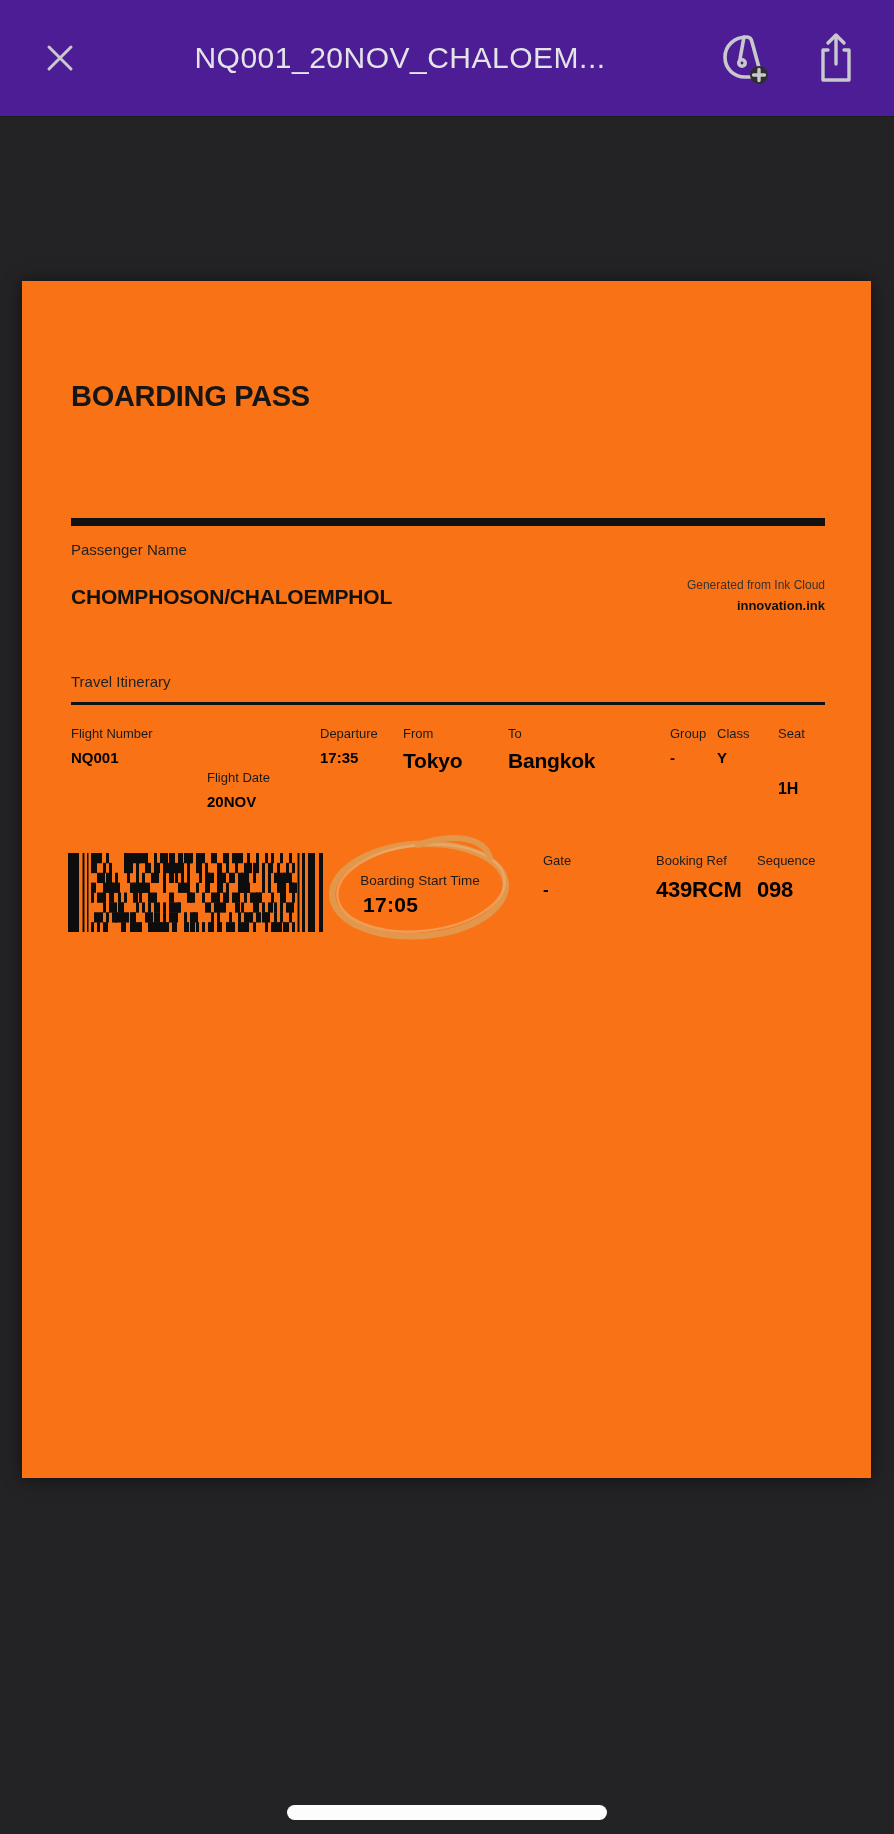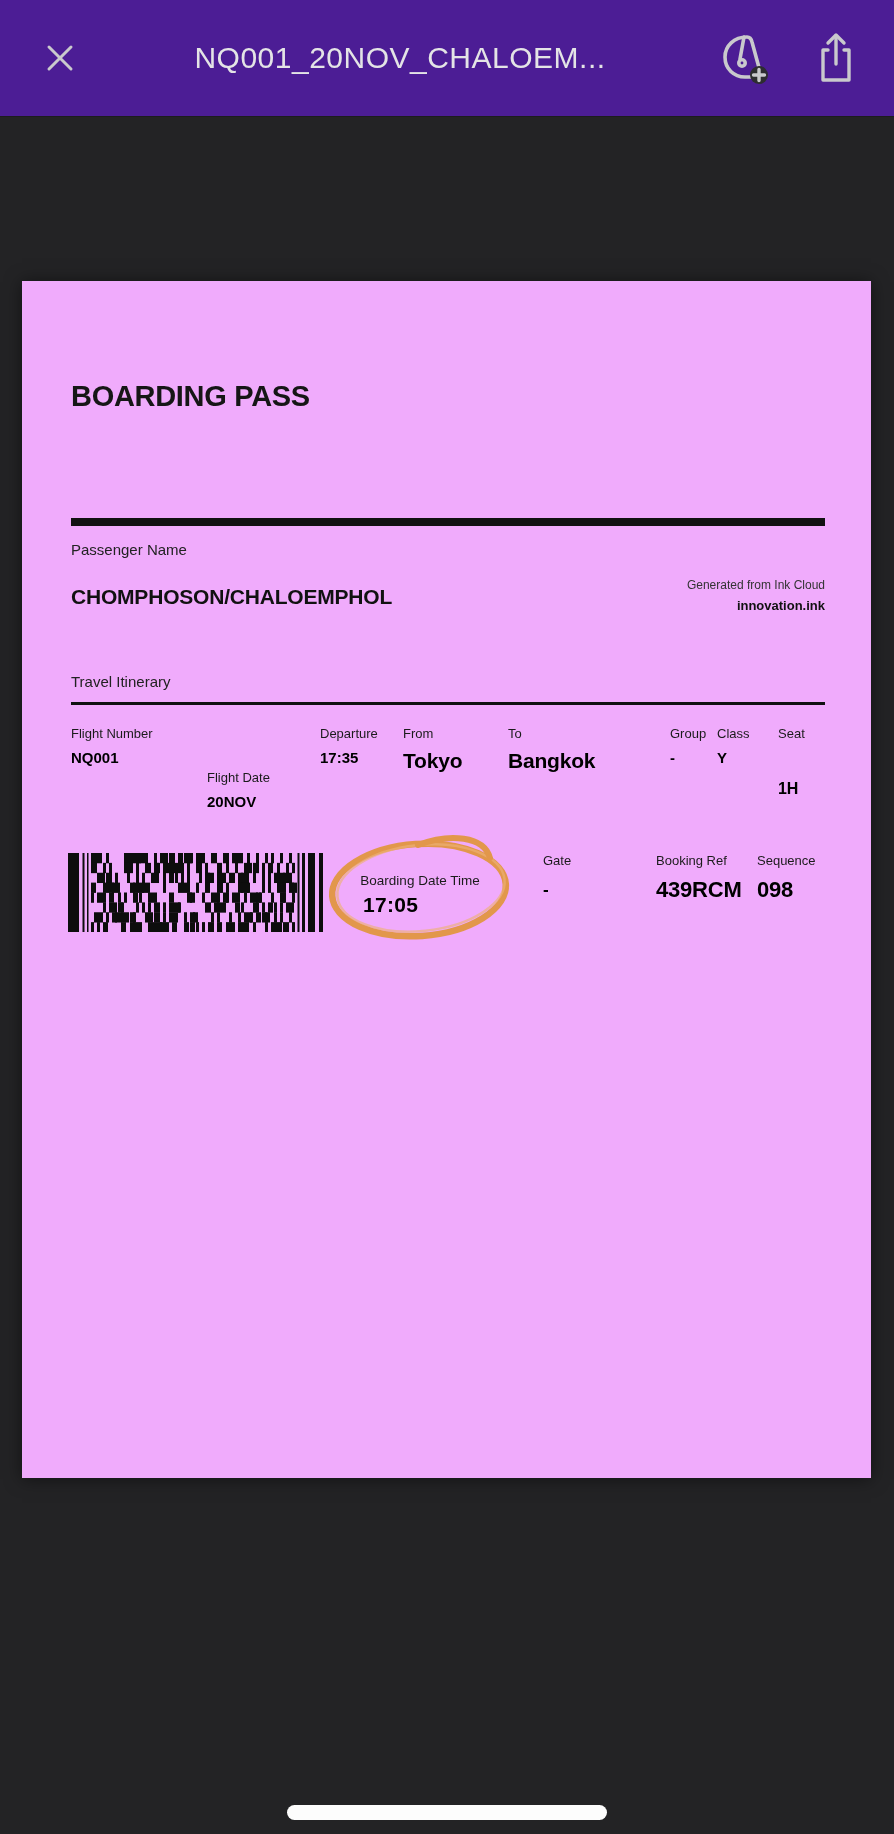--- a/index.html
+++ b/index.html
@@ -28,21 +28,21 @@
     white-space:nowrap;overflow:hidden;
     padding:0 10px;
   }
   .tool-btns{display:flex;align-items:center;gap:48px;flex:0 0 auto;}
   .tool-btn{background:none;border:none;padding:0;cursor:pointer;
     display:flex;align-items:center;justify-content:center;}
 
   
   .page{
     position:absolute;left:22px;top:281px;width:849px;height:1197px;
-    background:#f0abfc;
+    background:#f97316;
     box-shadow:0 1px 16px rgba(0,0,0,.5);
   }
   .page *{box-sizing:border-box;}
 
   .doc-heading{
     position:absolute;left:49px;top:99px;
     font-size:29px;font-weight:700;color:#161616;letter-spacing:-.3px;
   }
   .rule-thick{
     position:absolute;left:49px;top:237px;width:754px;height:8px;background:#111;
@@ -469,21 +469,21 @@
       <rect x="209" y="69.125" width="5" height="10.275" fill="#0d0d0d"></rect>
       <rect x="215" y="69.125" width="3" height="10.275" fill="#0d0d0d"></rect>
       <rect x="218" y="69.125" width="3" height="10.275" fill="#0d0d0d"></rect>
       <rect x="224" y="69.125" width="3" height="10.275" fill="#0d0d0d"></rect>
       <rect x="229.5" y="0" width="2" height="79" fill="#0d0d0d"></rect>
       <rect x="234" y="0" width="3" height="79" fill="#0d0d0d"></rect>
       <rect x="240" y="0" width="7" height="79" fill="#0d0d0d"></rect>
       <rect x="251" y="0" width="4" height="79" fill="#0d0d0d"></rect>
     </svg>
 
-  <div class="boarding-label">Boarding Date Time</div>
+  <div class="boarding-label">Boarding Start Time</div>
   <div class="boarding-value">17:05</div>
 
   <svg class="annotation" viewBox="0 0 200 112">
     <g fill="none" stroke-linecap="round">
       <ellipse class="annot-stroke" cx="97" cy="56" rx="87" ry="46" stroke-width="6.5" transform="rotate(-4 97 56)" stroke="#e2974b"></ellipse>
       <ellipse class="annot-stroke-light" cx="99" cy="54" rx="84" ry="43" stroke-width="2.5" transform="rotate(-6 99 54)" opacity="0.65" stroke="#edb176"></ellipse>
       <path class="annot-stroke" stroke-width="6" d="M 96 11 C 128 -1 162 2 168 24" stroke="#e2974b"></path>
     </g>
   </svg>
 

